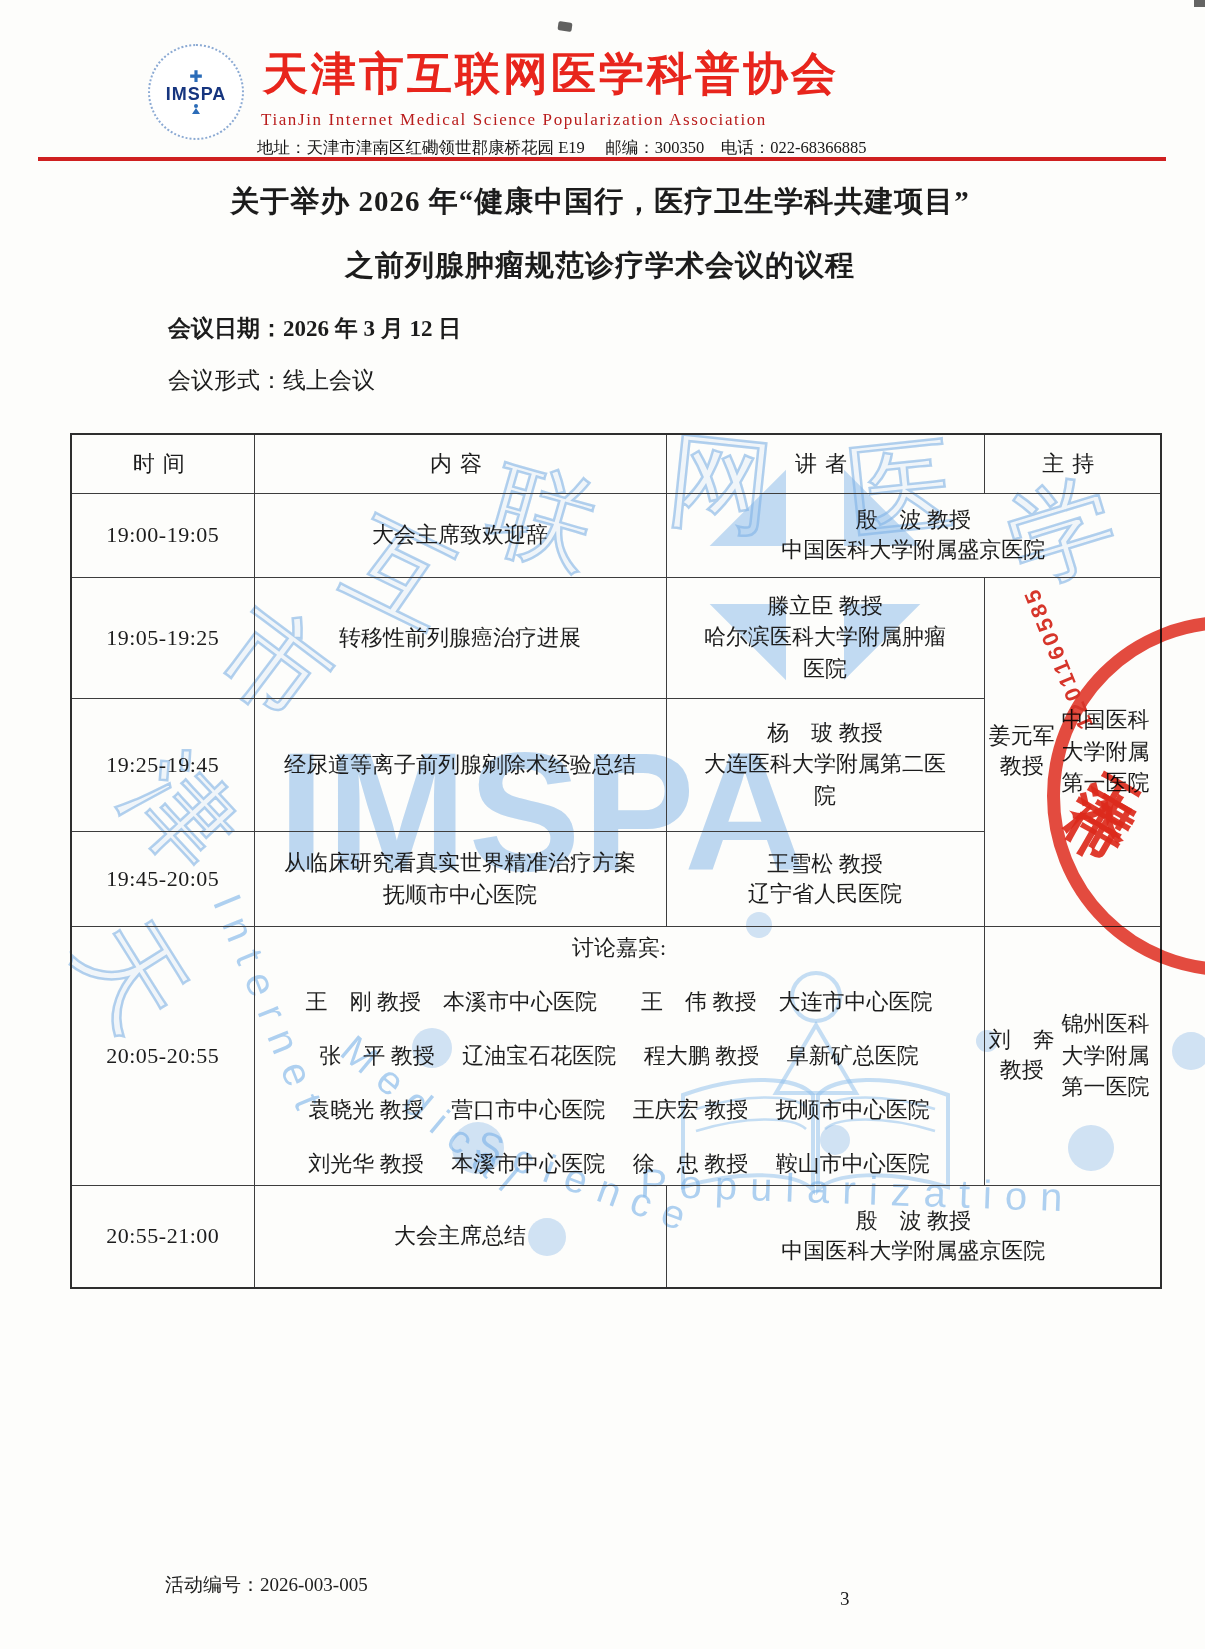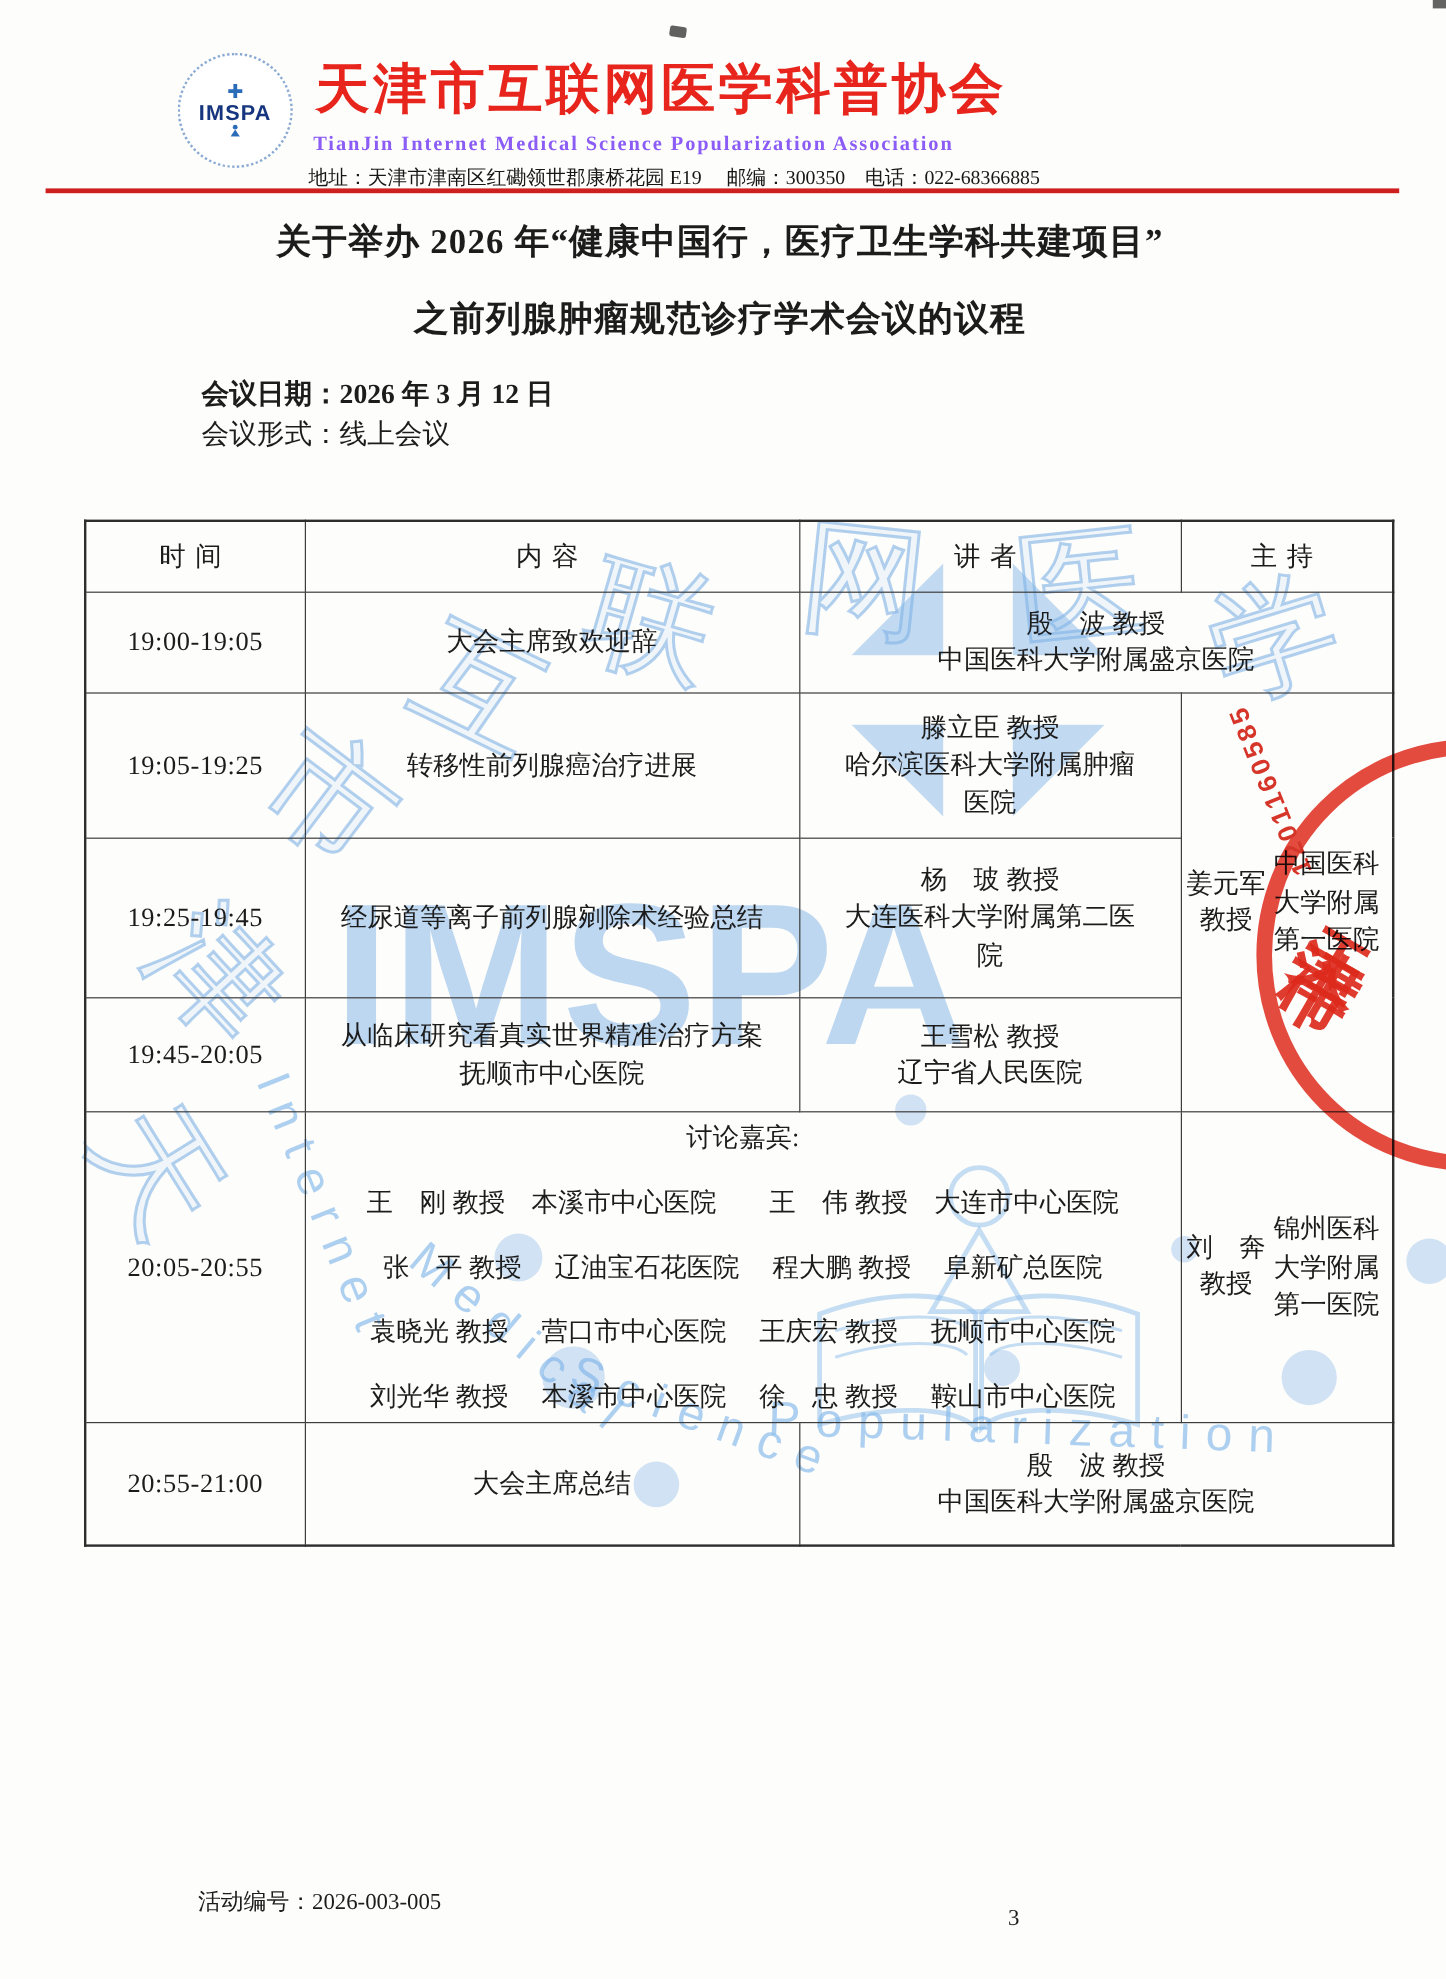--- a/index.html
+++ b/index.html
@@ -23,30 +23,30 @@
     font-family:"Liberation Sans",sans-serif;line-height:20px;}
   .logo-figure{width:10px;height:10px;position:relative;}
   .logo-figure:before{content:"";position:absolute;left:3px;top:0;width:4px;height:4px;border-radius:50%;background:#2b6cb8;}
   .logo-figure:after{content:"";position:absolute;left:1px;top:4px;width:8px;height:6px;background:#2b6cb8;clip-path:polygon(50% 0,100% 100%,0 100%);}
   .org-cn{
     left:263px;top:44px;width:660px;
     color:#e8251c;font-size:45px;font-weight:700;letter-spacing:3px;white-space:nowrap;
   }
   .org-en{
     left:261px;top:110px;width:680px;
-    font-size:17px;font-weight:700;letter-spacing:1.6px;color:#8b5cf6;white-space:nowrap;
+    font-size:17px;font-weight:400;letter-spacing:1.6px;color:#b91c1c;white-space:nowrap;
     font-family:"Liberation Serif",serif;
   }
   .contact{left:257px;top:137px;width:720px;font-size:16.5px;color:#171717;white-space:nowrap;}
   .red-rule{left:38px;top:157px;width:1128px;height:4px;background:#cf2020;}
 
   .title1{left:60px;top:182px;width:1080px;text-align:center;font-size:29px;font-weight:700;letter-spacing:1px;}
   .title2{left:60px;top:246px;width:1080px;text-align:center;font-size:29px;font-weight:700;letter-spacing:1px;}
   .meta-date{left:168px;top:313px;font-size:23px;font-weight:bold;}
-  .meta-format{left:168px;top:346px;font-size:23px;}
+  .meta-format{left:168px;top:365px;font-size:23px;}
 
   
   table.agenda{
     position:absolute;left:70px;top:433px;width:1090px;
     border-collapse:collapse;table-layout:fixed;
     background:transparent;z-index:3;
   }
   table.agenda td,table.agenda th{
     border:1.6px solid #3d3d3d;padding:2px 4px;
     font-size:22px;font-weight:400;vertical-align:middle;text-align:center;

